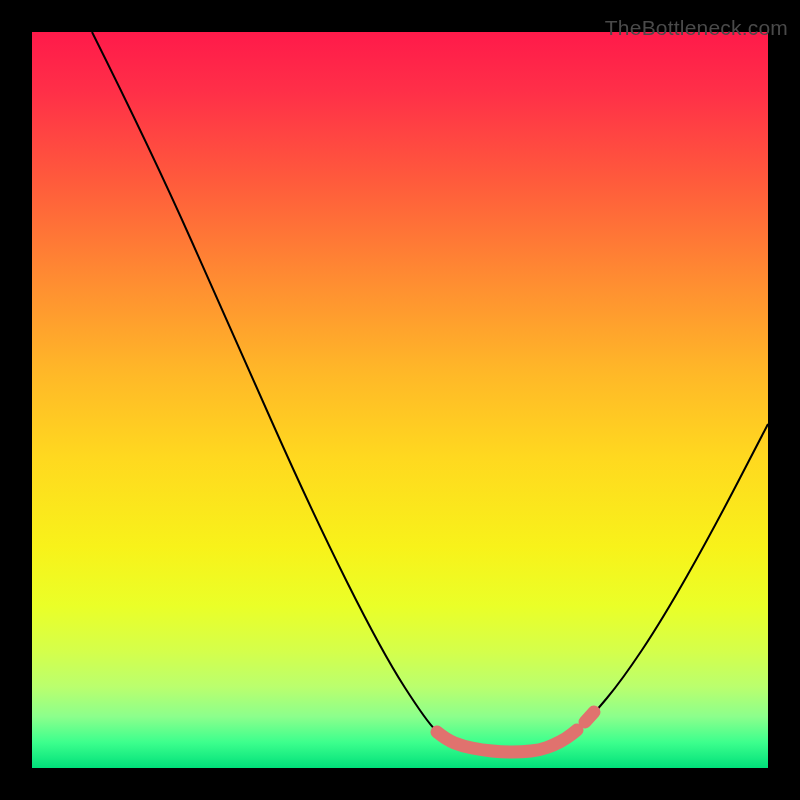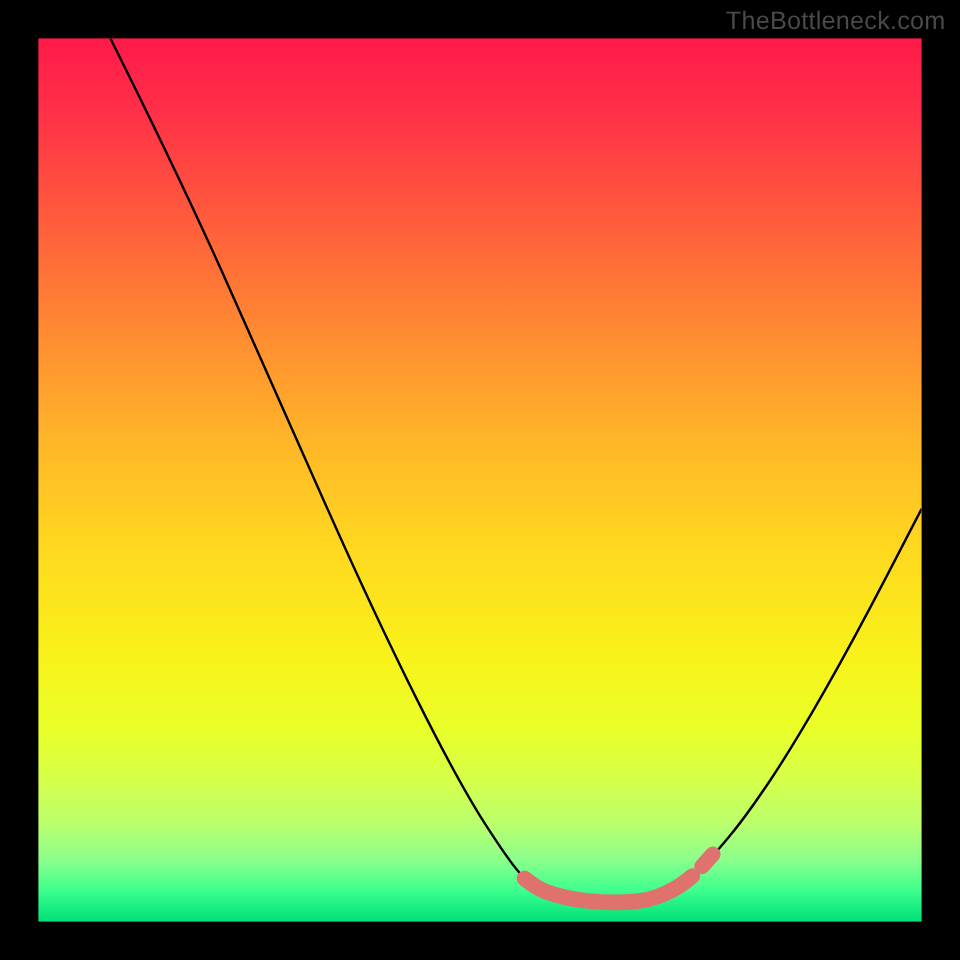--- a/index.html
+++ b/index.html
@@ -44,21 +44,21 @@
   }
   svg.curve {
     position: absolute;
     left: 0;
     top: 0;
     width: 100%;
     height: 100%;
   }
   .watermark {
     position: absolute;
-    top: 6px;
+    top: 16px;
     right: 12px;
     color: #4a4a4a;
     font-size: 21px;
     font-weight: 500;
     letter-spacing: 0.2px;
   }
 </style>
 </head>
 <body>
 

